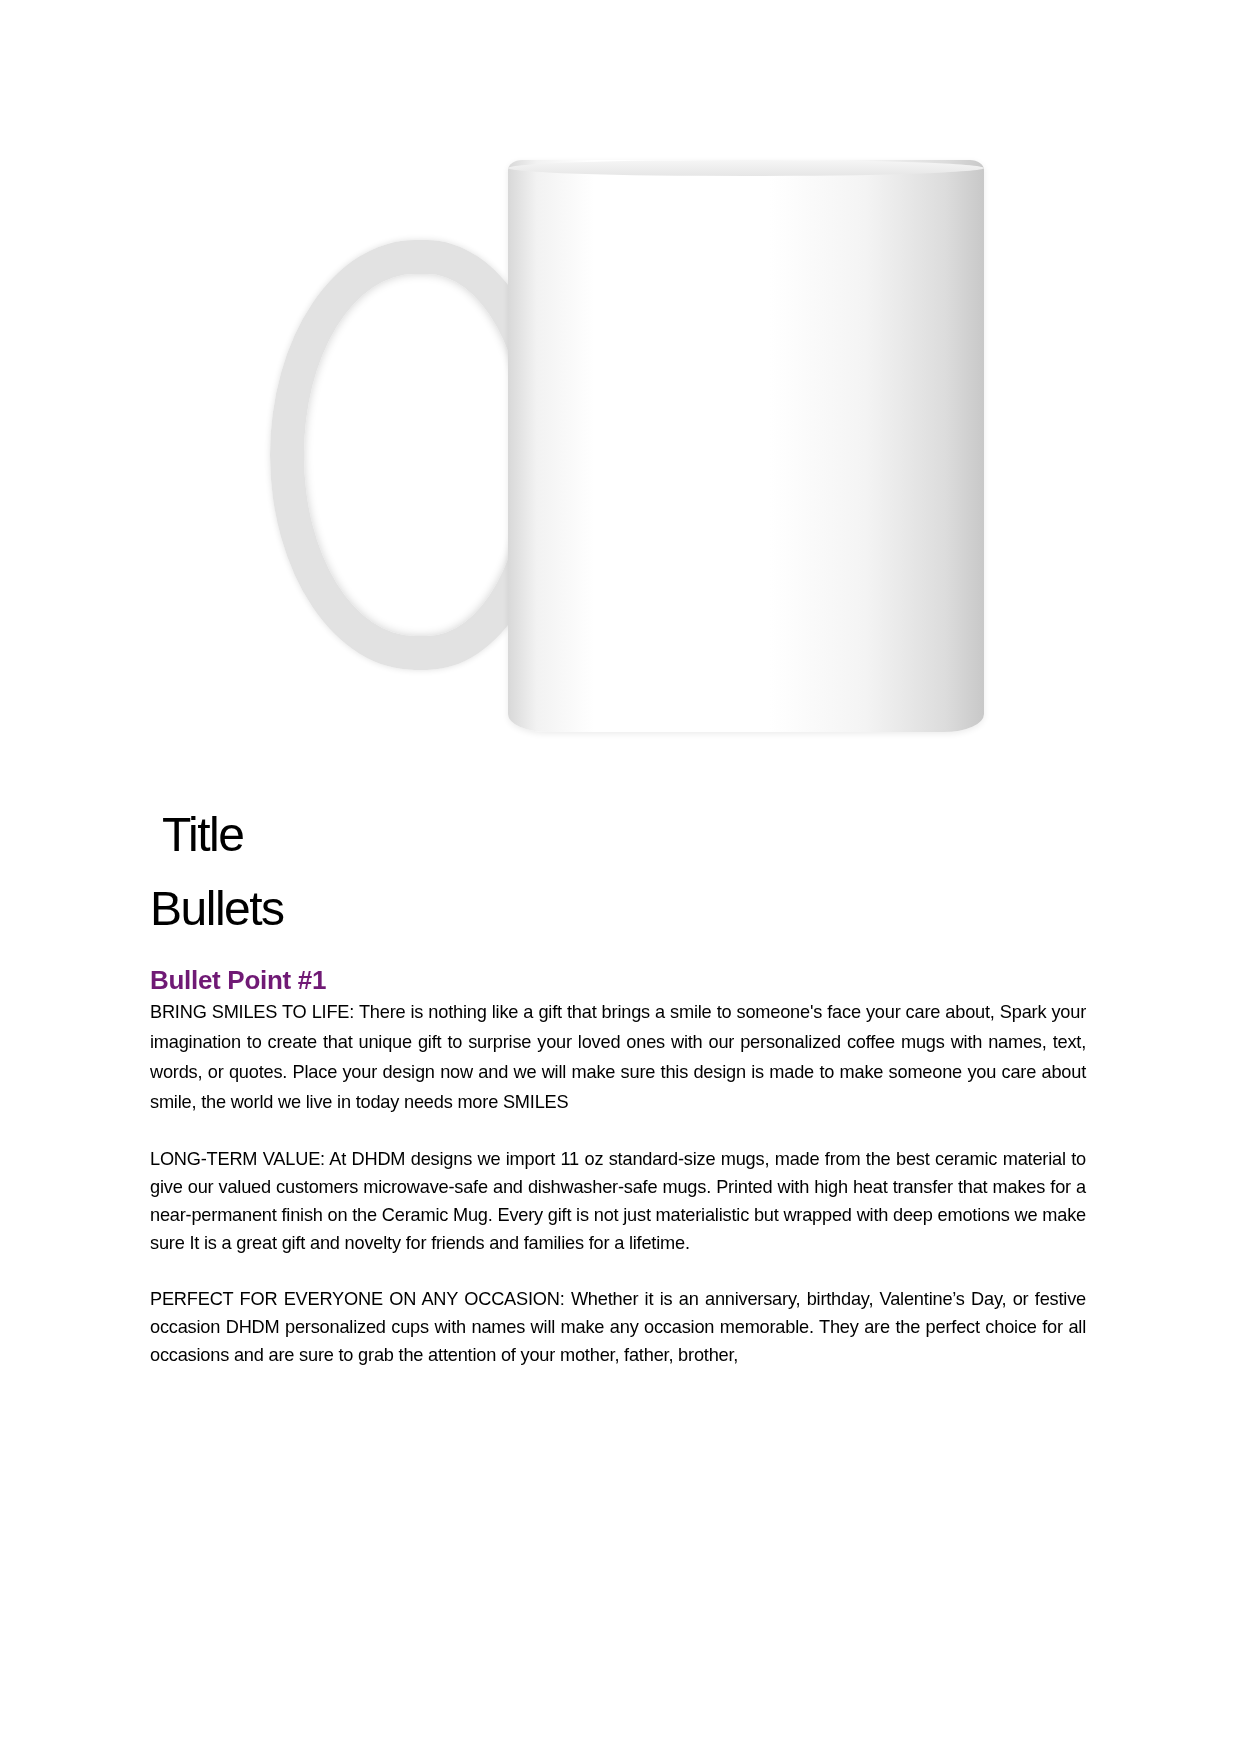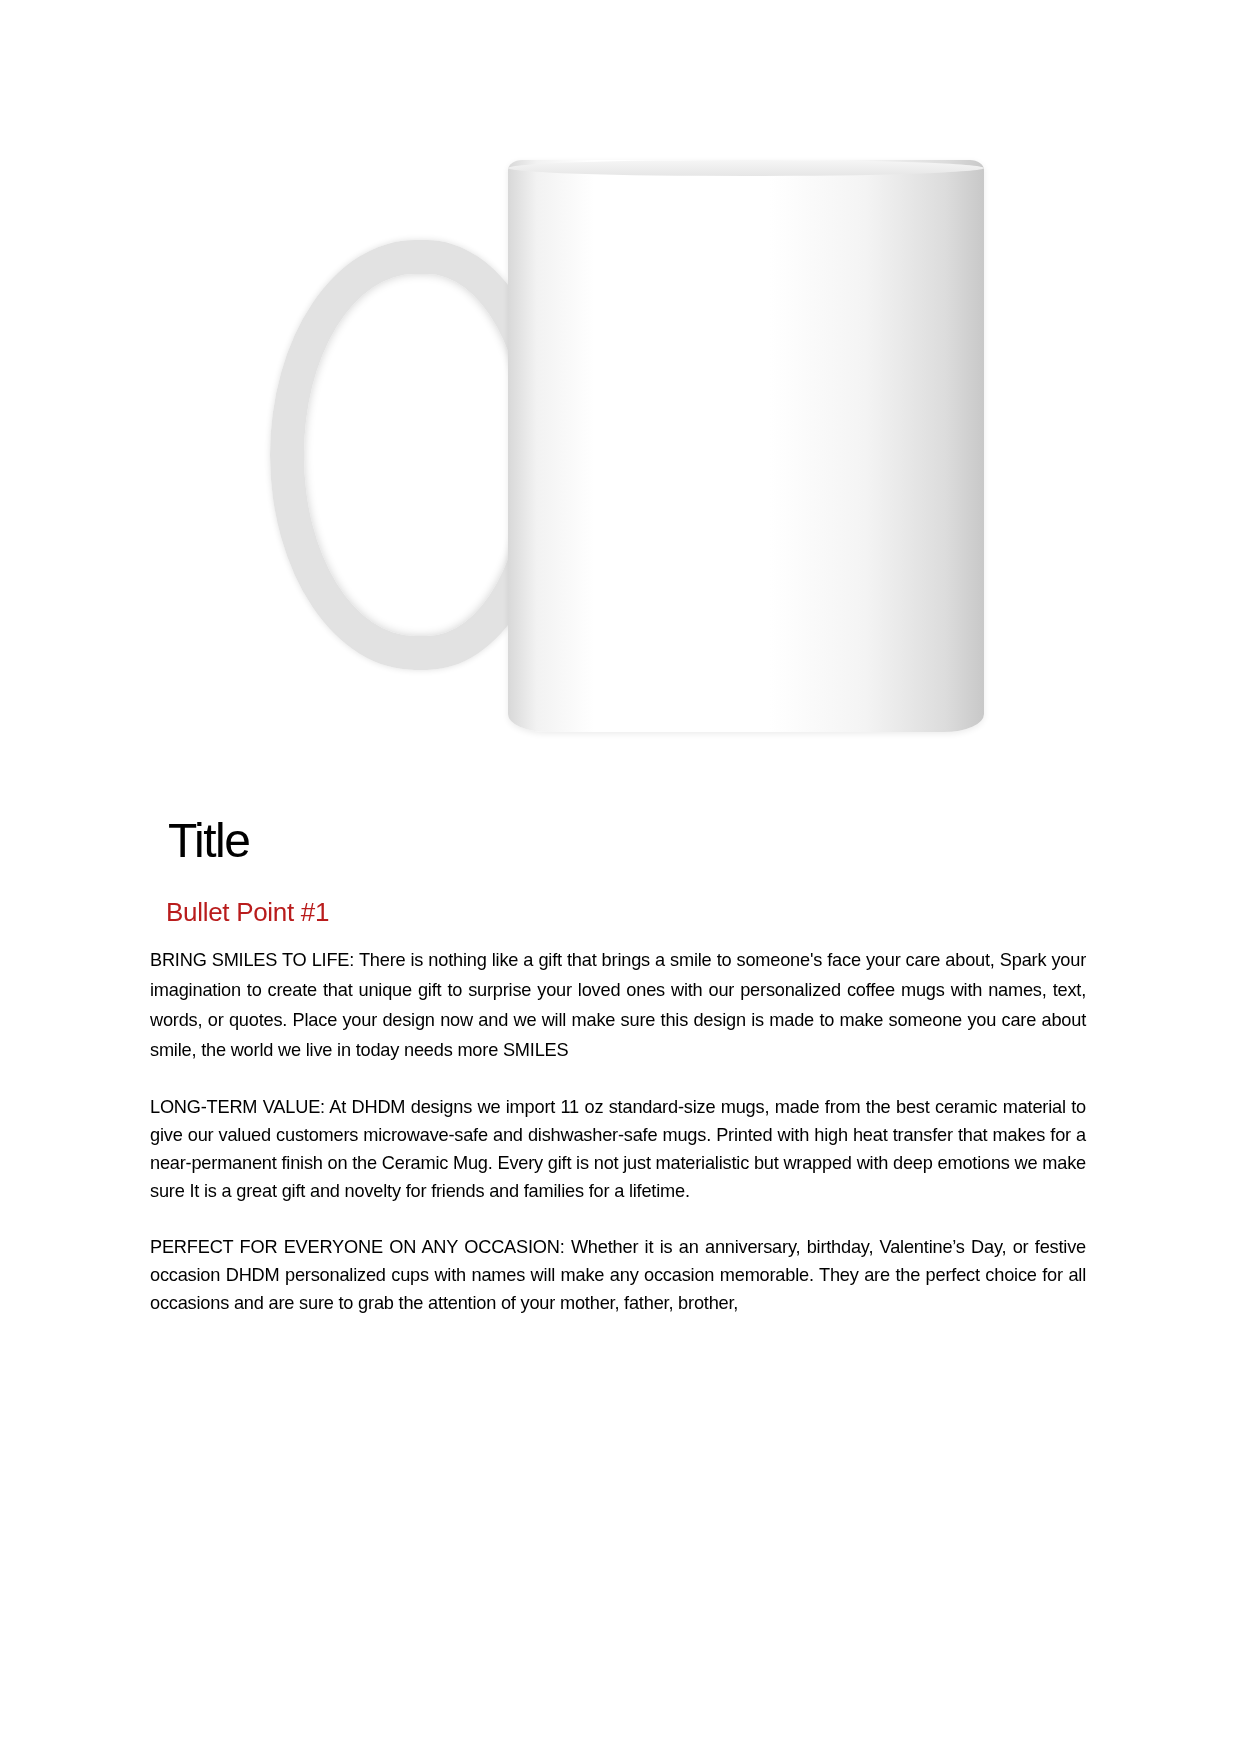--- a/index.html
+++ b/index.html
@@ -22,24 +22,24 @@
     .mug-text { position: absolute; left: 28px; top: 80px; width: 440px; text-align: center;
       font-family: "DejaVu Serif", serif; font-weight: 900; font-size: 92px; line-height: 116px;
       letter-spacing: -2px;
       background: linear-gradient(90deg, #000 0%, #000 62%, #6e6e6e 80%, #6e6e6e 100%);
       -webkit-background-clip: text; background-clip: text; color: transparent; }
     .mug-text div { transform: scaleX(0.92); }
 
     
     .content { position: absolute; left: 150px; top: 795px; width: 936px; }
     .h-title { font-family: "Liberation Sans", sans-serif; font-size: 48px; line-height: 56px;
-      margin: 18px; font-weight: normal; letter-spacing: -1.5px; color: #000; }
+      margin: 12px; font-weight: normal; letter-spacing: -1.5px; color: #000; }
     .para { font-size: 18.2px; line-height: 30px; text-align: justify; margin: 0; color: #000; letter-spacing: -0.2px; }
     .h-bullets { font-size: 48px; line-height: 56px; margin: 18px 0 0 0; font-weight: normal; letter-spacing: -1.5px; }
-    .h-point { font-size: 26px; line-height: 34px; color: #b91c1c; margin: 16px; font-weight: normal; letter-spacing: -0.3px; }
+    .h-point { font-size: 26px; line-height: 34px; color: #701a75; margin: 0; font-weight: bold; letter-spacing: -0.3px; }
     .p1-head { margin-top: 26px; }
     .p2-head { margin-top: 16px; }
     .p3-head { margin-top: 26px; }
     .para.tight { line-height: 28px; margin-top: 28px; }
   </style>
 </head>
 <body>
 
 <div class="page">
 
@@ -52,20 +52,21 @@
         <div>CUSTOM</div>
         <div>TEXT</div>
         <div>HERE</div>
       </div>
     </div>
   </div>
 
   <div class="content">
     <h1 class="h-title">Title</h1>
 
+    <h1 class="h-bullets">Bullets</h1>
 
     <h2 class="h-point p1-head">Bullet Point #1</h2>
     <p class="para">BRING SMILES TO LIFE: There is nothing like a gift that brings a smile to someone's face your care about, Spark your imagination to create that unique gift to surprise your loved ones with our personalized coffee mugs with names, text, words, or quotes.  Place your design now and we will make sure this design is made to make someone you care about smile, the world we live in today needs more SMILES</p>
 
     <p class="para tight">LONG-TERM VALUE: At DHDM designs we import 11 oz standard-size mugs, made from the best ceramic material to give our valued customers microwave-safe and dishwasher-safe mugs. Printed with high heat transfer that makes for a near-permanent finish on the Ceramic Mug. Every gift is not just materialistic but wrapped with deep emotions we make sure It is a great gift and novelty for friends and families for a lifetime.</p>
 
     <p class="para tight">PERFECT FOR EVERYONE ON ANY OCCASION: Whether it is an anniversary, birthday, Valentine’s Day, or festive occasion DHDM personalized cups with names will make any occasion memorable. They are the perfect choice for all occasions and are sure to grab the attention of your mother, father, brother,</p>
   </div>
 
 </div>

